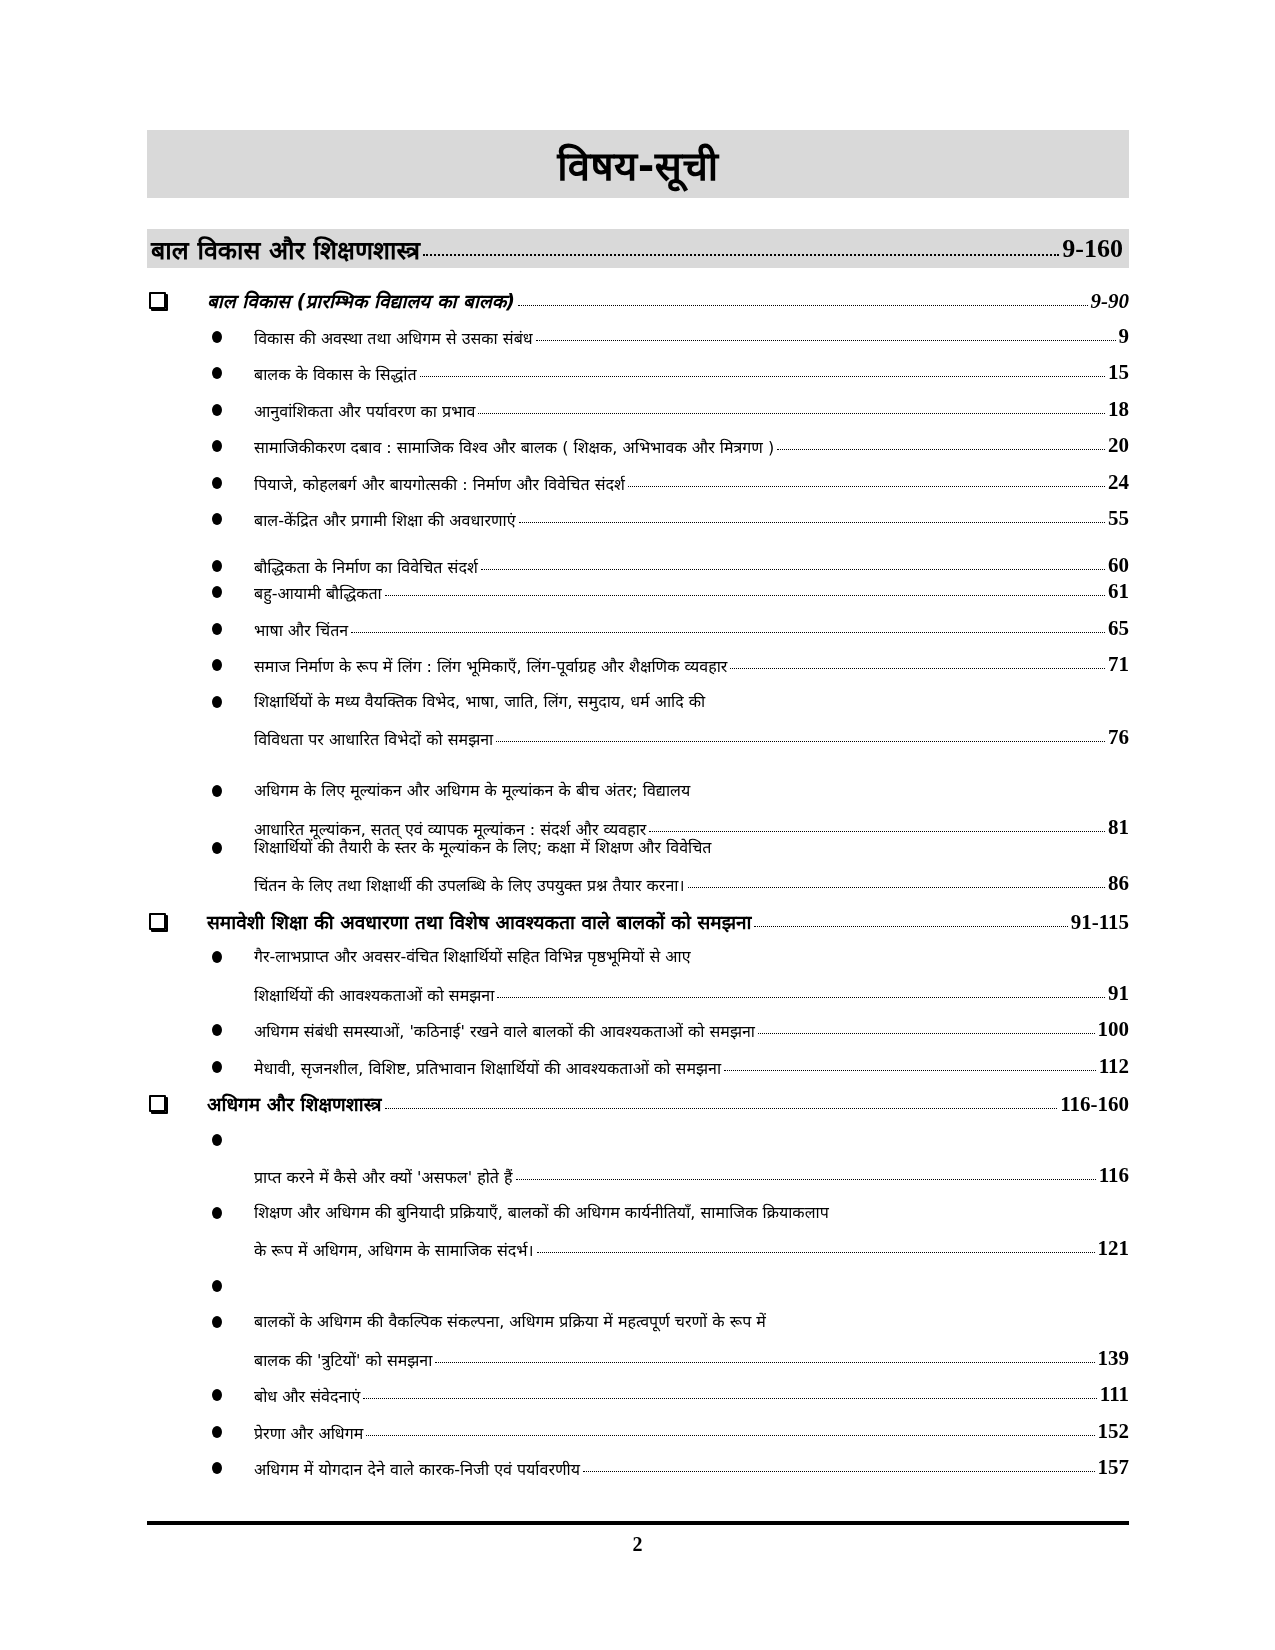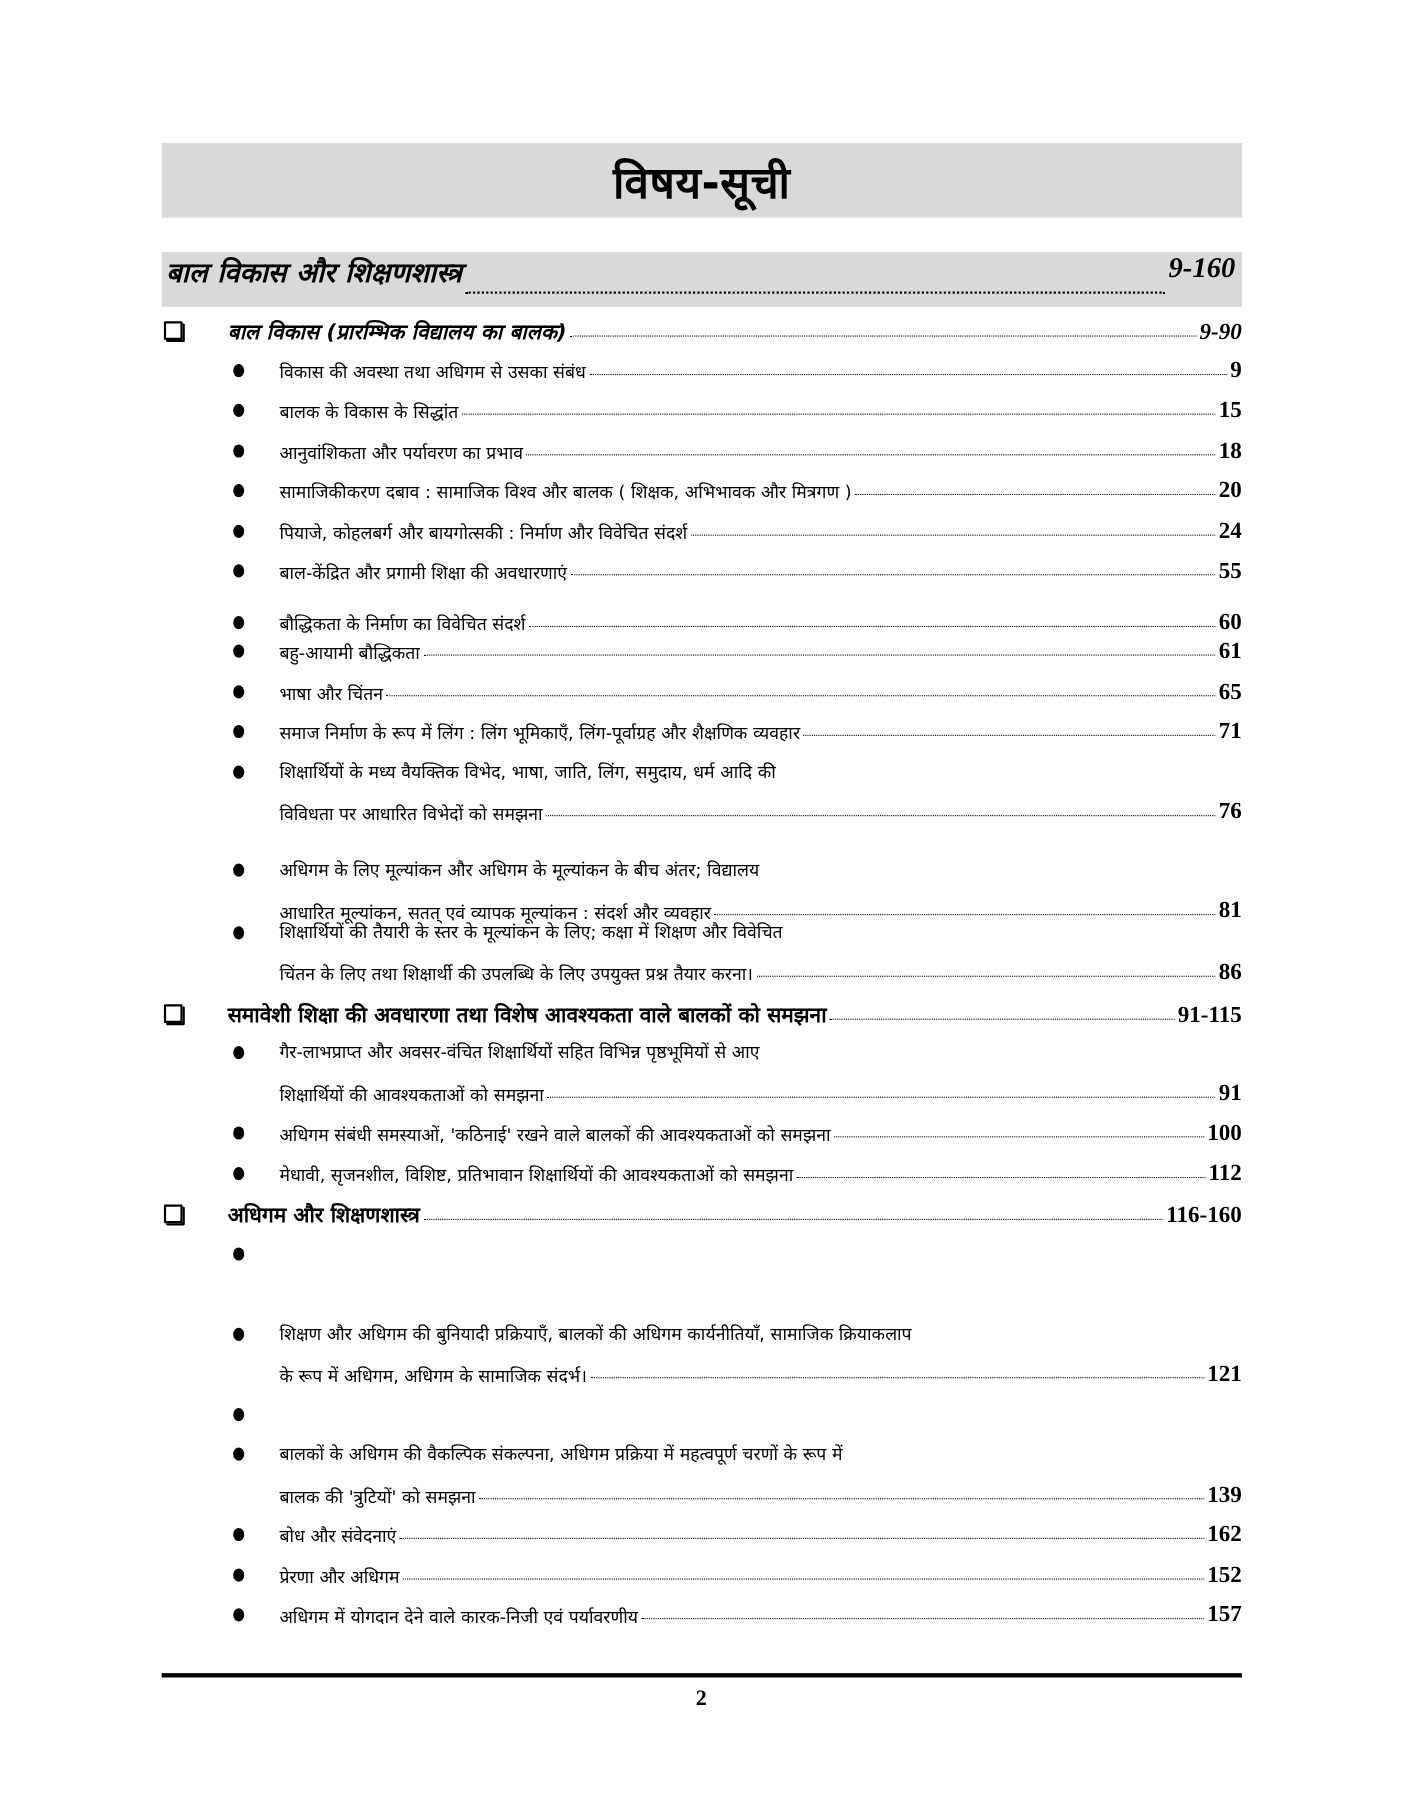--- a/index.html
+++ b/index.html
@@ -1,22 +1,22 @@
 <!DOCTYPE html>
 <html><head>
 <meta charset="utf-8">
 <style>
   html, body { margin: 0; padding: 0; background: #ffffff; }
   body { width: 1275px; height: 1650px; position: relative; overflow: hidden;
          font-family: "DejaVu Sans", sans-serif; color: #000; }
   .title-bar { position: absolute; left: 147px; top: 130px; width: 982px; height: 68px;
                background: #d9d9d9; display: flex; align-items: center; justify-content: center; }
   .title-bar .title { font-size: 40px; font-weight: bold; letter-spacing: 0.5px; }
-  .section-bar { position: absolute; left: 147px; top: 229px; width: 982px; height: 50px;
-                 background: #d9d9d9; display: flex; align-items: flex-start; font-style: italic; }
+  .section-bar { position: absolute; left: 147px; top: 229px; width: 982px; height: 39px;
+                 background: #d9d9d9; display: flex; align-items: center; }
   .section-bar .label { font-size: 25px; font-weight: bold; padding-left: 4px; white-space: nowrap; }
   .section-bar .page { font-family: "Liberation Serif", serif; font-size: 26px; font-weight: bold; padding-right: 6px; white-space: nowrap; }
   .leader { flex: 1; overflow: hidden; white-space: nowrap; margin: 0 3px; align-self: flex-end;
             position: relative; height: 14px; margin-bottom: 10px; }
   .leader::before { content: ""; position: absolute; left: 0; right: 0; bottom: 2px;
                     border-bottom: 2px dotted #000; }
   .toc { position: absolute; left: 147px; top: 284px; width: 982px; }
   .row { position: absolute; left: 0; width: 982px; display: flex; align-items: flex-end; }
   .row .marker { position: absolute; }
   .chapter .marker { left: 2px; width: 13px; height: 13px; border: 2px solid #000; border-radius: 1px;
@@ -200,20 +200,25 @@
     <div class="row chapter" style="top: 803px; height: 30px;">
       <span class="marker"></span>
       <span class="text">
         <span class="label">अधिगम और शिक्षणशास्त्र</span>
         <span class="leader"></span>
         <span class="page">116-160</span>
       </span>
     </div>
     <div class="row topic" style="top: 839.5px; height: 64.5px;">
       <span class="marker"></span>
+      <span class="text" style="top:36.5px;height:28px">
+        <span class="label">प्राप्त करने में कैसे और क्यों 'असफल' होते हैं</span>
+        <span class="leader"></span>
+        <span class="page">116</span>
+      </span>
     </div>
     <div class="row topic" style="top: 912.5px; height: 64.5px;">
       <span class="marker"></span>
       <span class="line1" style="top:4px">शिक्षण और अधिगम की बुनियादी प्रक्रियाएँ, बालकों की अधिगम कार्यनीतियाँ, सामाजिक क्रियाकलाप</span>
       <span class="text" style="top:36.5px;height:28px">
         <span class="label">के रूप में अधिगम, अधिगम के सामाजिक संदर्भ।</span>
         <span class="leader"></span>
         <span class="page">121</span>
       </span>
     </div>
@@ -227,21 +232,21 @@
         <span class="label">बालक की 'त्रुटियों' को समझना</span>
         <span class="leader"></span>
         <span class="page">139</span>
       </span>
     </div>
     <div class="row topic" style="top: 1095px; height: 28px;">
       <span class="marker"></span>
       <span class="text" style="top:0px;height:28px">
         <span class="label">बोध और संवेदनाएं</span>
         <span class="leader"></span>
-        <span class="page">162</span>
+        <span class="page">111</span>
       </span>
     </div>
     <div class="row topic" style="top: 1131.5px; height: 28px;">
       <span class="marker"></span>
       <span class="text" style="top:0px;height:28px">
         <span class="label">प्रेरणा और अधिगम</span>
         <span class="leader"></span>
         <span class="page">152</span>
       </span>
     </div>

